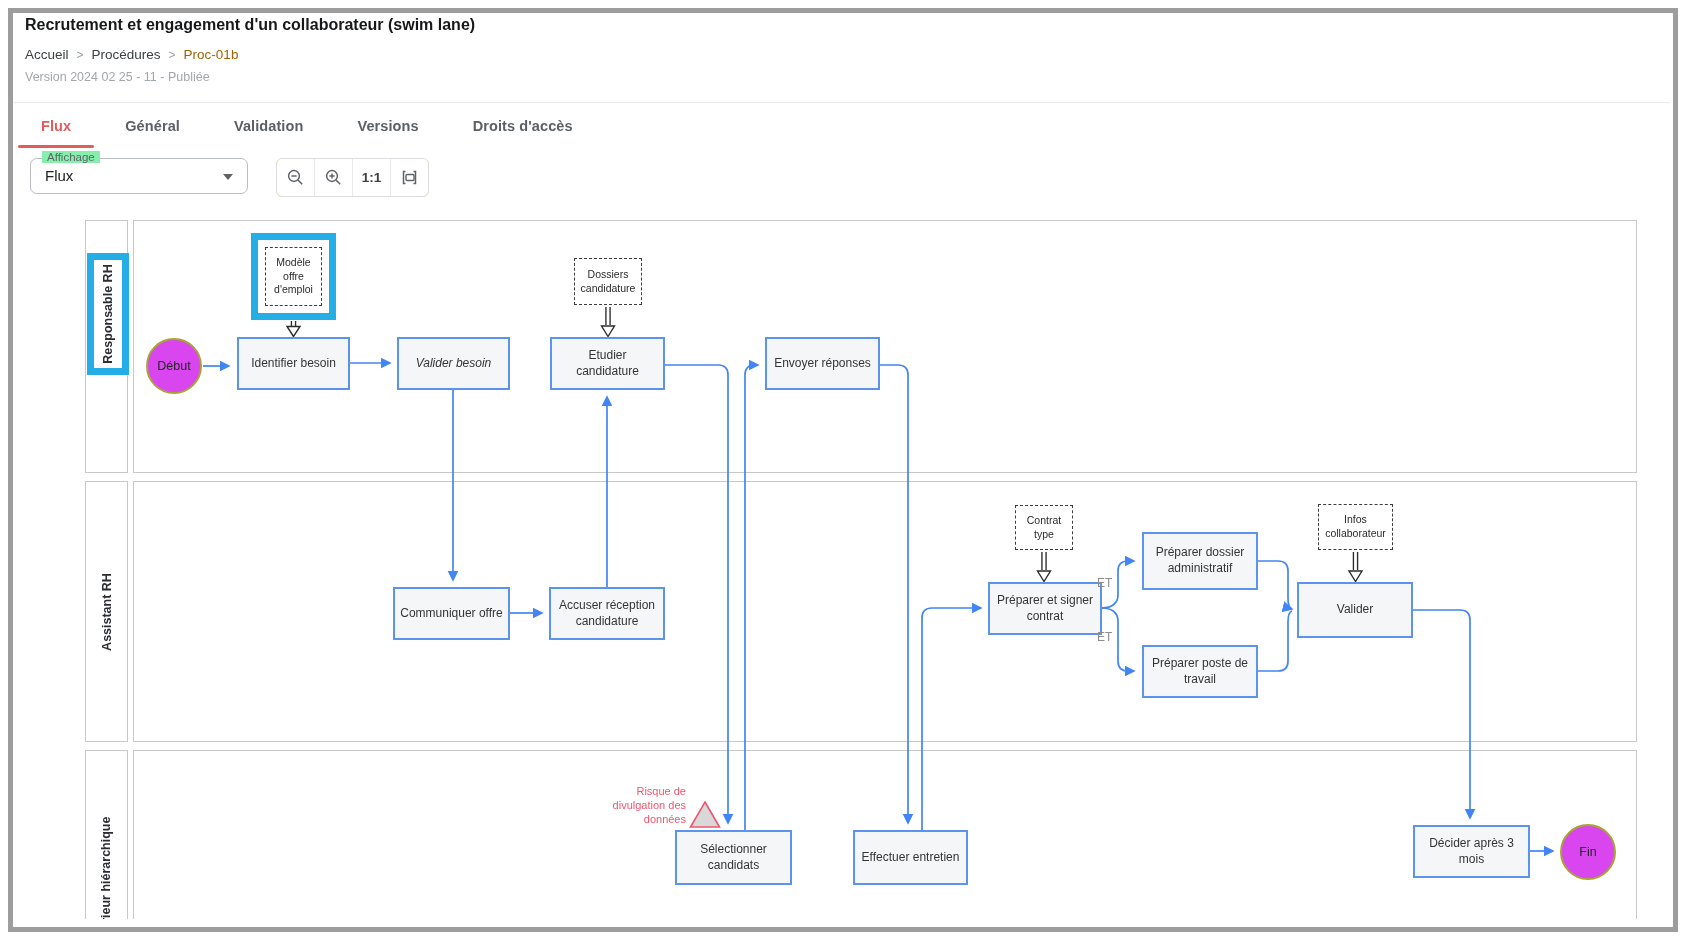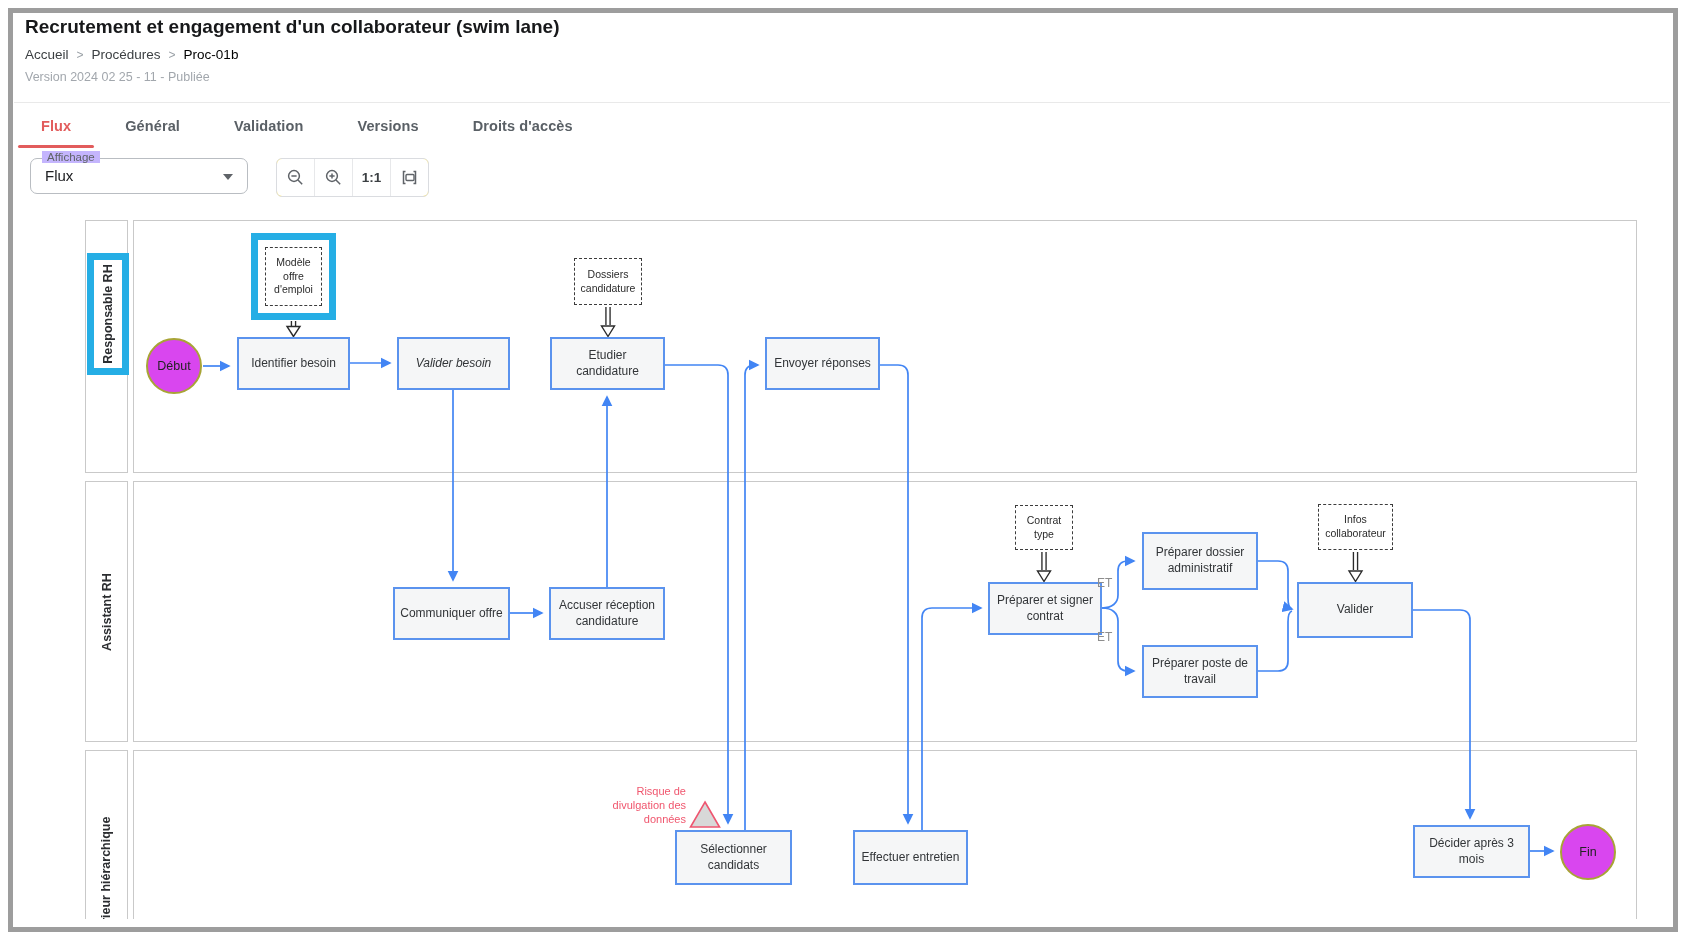--- a/index.html
+++ b/index.html
@@ -6,40 +6,40 @@
   body{
     width:1684px;height:938px;position:relative;background:#fff;overflow:hidden;
     font-family:"Liberation Sans","DejaVu Sans",sans-serif;
     -webkit-font-smoothing:antialiased;
   }
   
   .frame{position:absolute;left:8px;top:8px;width:1660px;height:914px;
     border:5px solid #9d9d9d;pointer-events:none;z-index:60;}
 
   
-  .title{position:absolute;left:25px;top:16px;font-size:19px;font-weight:700;color:#17181a;}
+  .title{position:absolute;left:25px;top:16px;font-size:16px;font-weight:700;color:#17181a;}
   .breadcrumb{position:absolute;left:25px;top:47px;font-size:13.5px;color:#3c4043;display:flex;align-items:center;}
   .breadcrumb .sep{color:#9aa0a6;margin:0 8px;font-size:12px;}
   .breadcrumb .crumb{cursor:pointer;}
-  .breadcrumb .current{color:#000000;}
+  .breadcrumb .current{color:#a16207;}
   .version{position:absolute;left:25px;top:70px;font-size:12.5px;color:#a2a7ad;}
   .hdiv{position:absolute;left:14px;top:102px;width:1656px;height:1px;background:#e9e9e9;}
 
   
   .tabs{position:absolute;left:14px;top:103px;height:45px;display:flex;align-items:stretch;}
   .tab{padding:0 27px;display:flex;align-items:center;font-size:14.5px;font-weight:600;
     color:#5a6066;position:relative;cursor:pointer;letter-spacing:.1px;}
   .tab.active{color:#e25c5c;}
   .tab.active::after{content:"";position:absolute;left:4px;right:4px;bottom:0;height:3px;
     background:#e25c5c;border-radius:2px;}
 
   
   .select{position:absolute;left:30px;top:158px;width:218px;height:36px;box-sizing:border-box;
     border:1px solid #b9bdc2;border-radius:7px;background:#fff;}
-  .select .flabel{position:absolute;left:11px;top:-8px;background:#c4b5fd;padding:0 5px;
+  .select .flabel{position:absolute;left:11px;top:-8px;background:#86efac;padding:0 5px;
     font-size:11.5px;color:#5f6368;}
   .select .value{position:absolute;left:14px;top:0;line-height:34px;font-size:15px;color:#202124;}
   .select .caret{position:absolute;right:14px;top:15px;width:0;height:0;
     border-left:5px solid transparent;border-right:5px solid transparent;border-top:6px solid #5f6368;}
   .tbgroup{position:absolute;left:276px;top:158px;height:37px;display:flex;
     border:1px solid #dadce0;border-radius:6px;overflow:hidden;background:#fde047;}
   .tbtn{width:37px;display:flex;align-items:center;justify-content:center;cursor:pointer;background:#fff;}
   .tbtn + .tbtn{border-left:1px solid #e7e8ea;}
   .tbtn svg{display:block;}
   .tbtn .ratio{font-size:13.5px;font-weight:600;color:#3c4043;}

